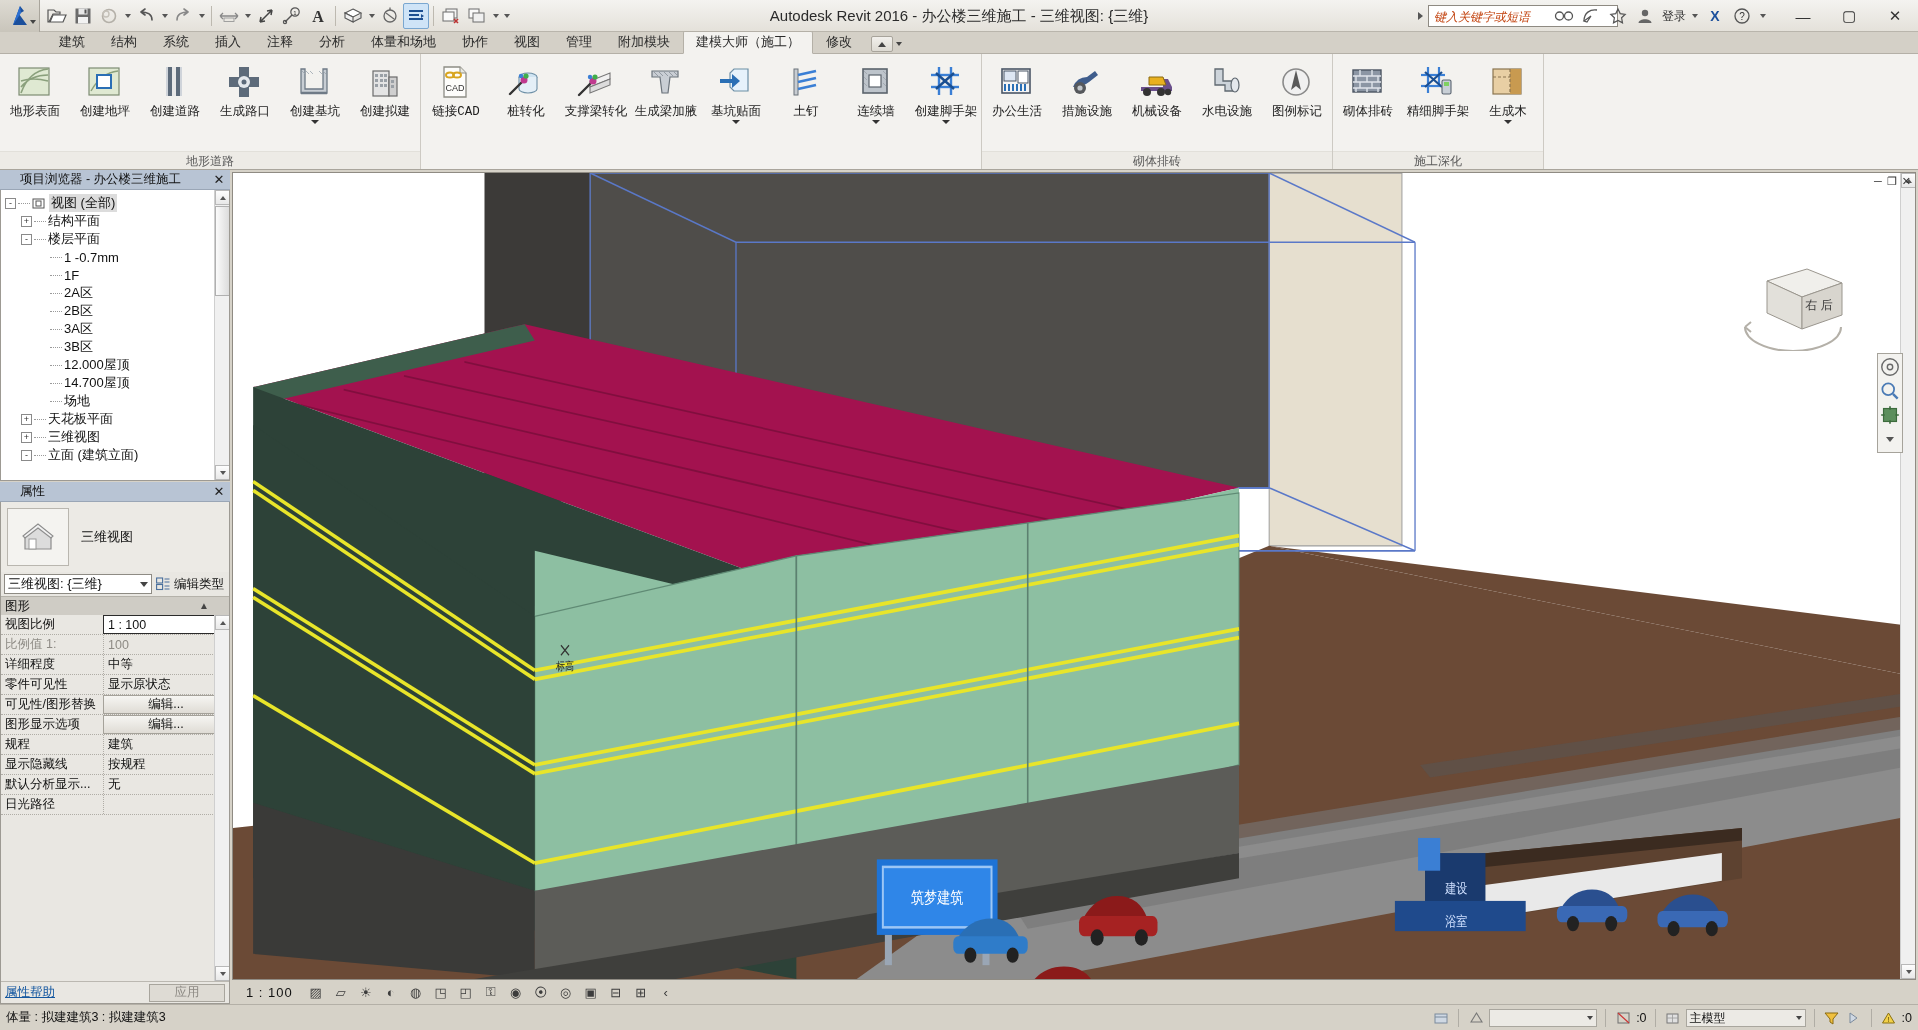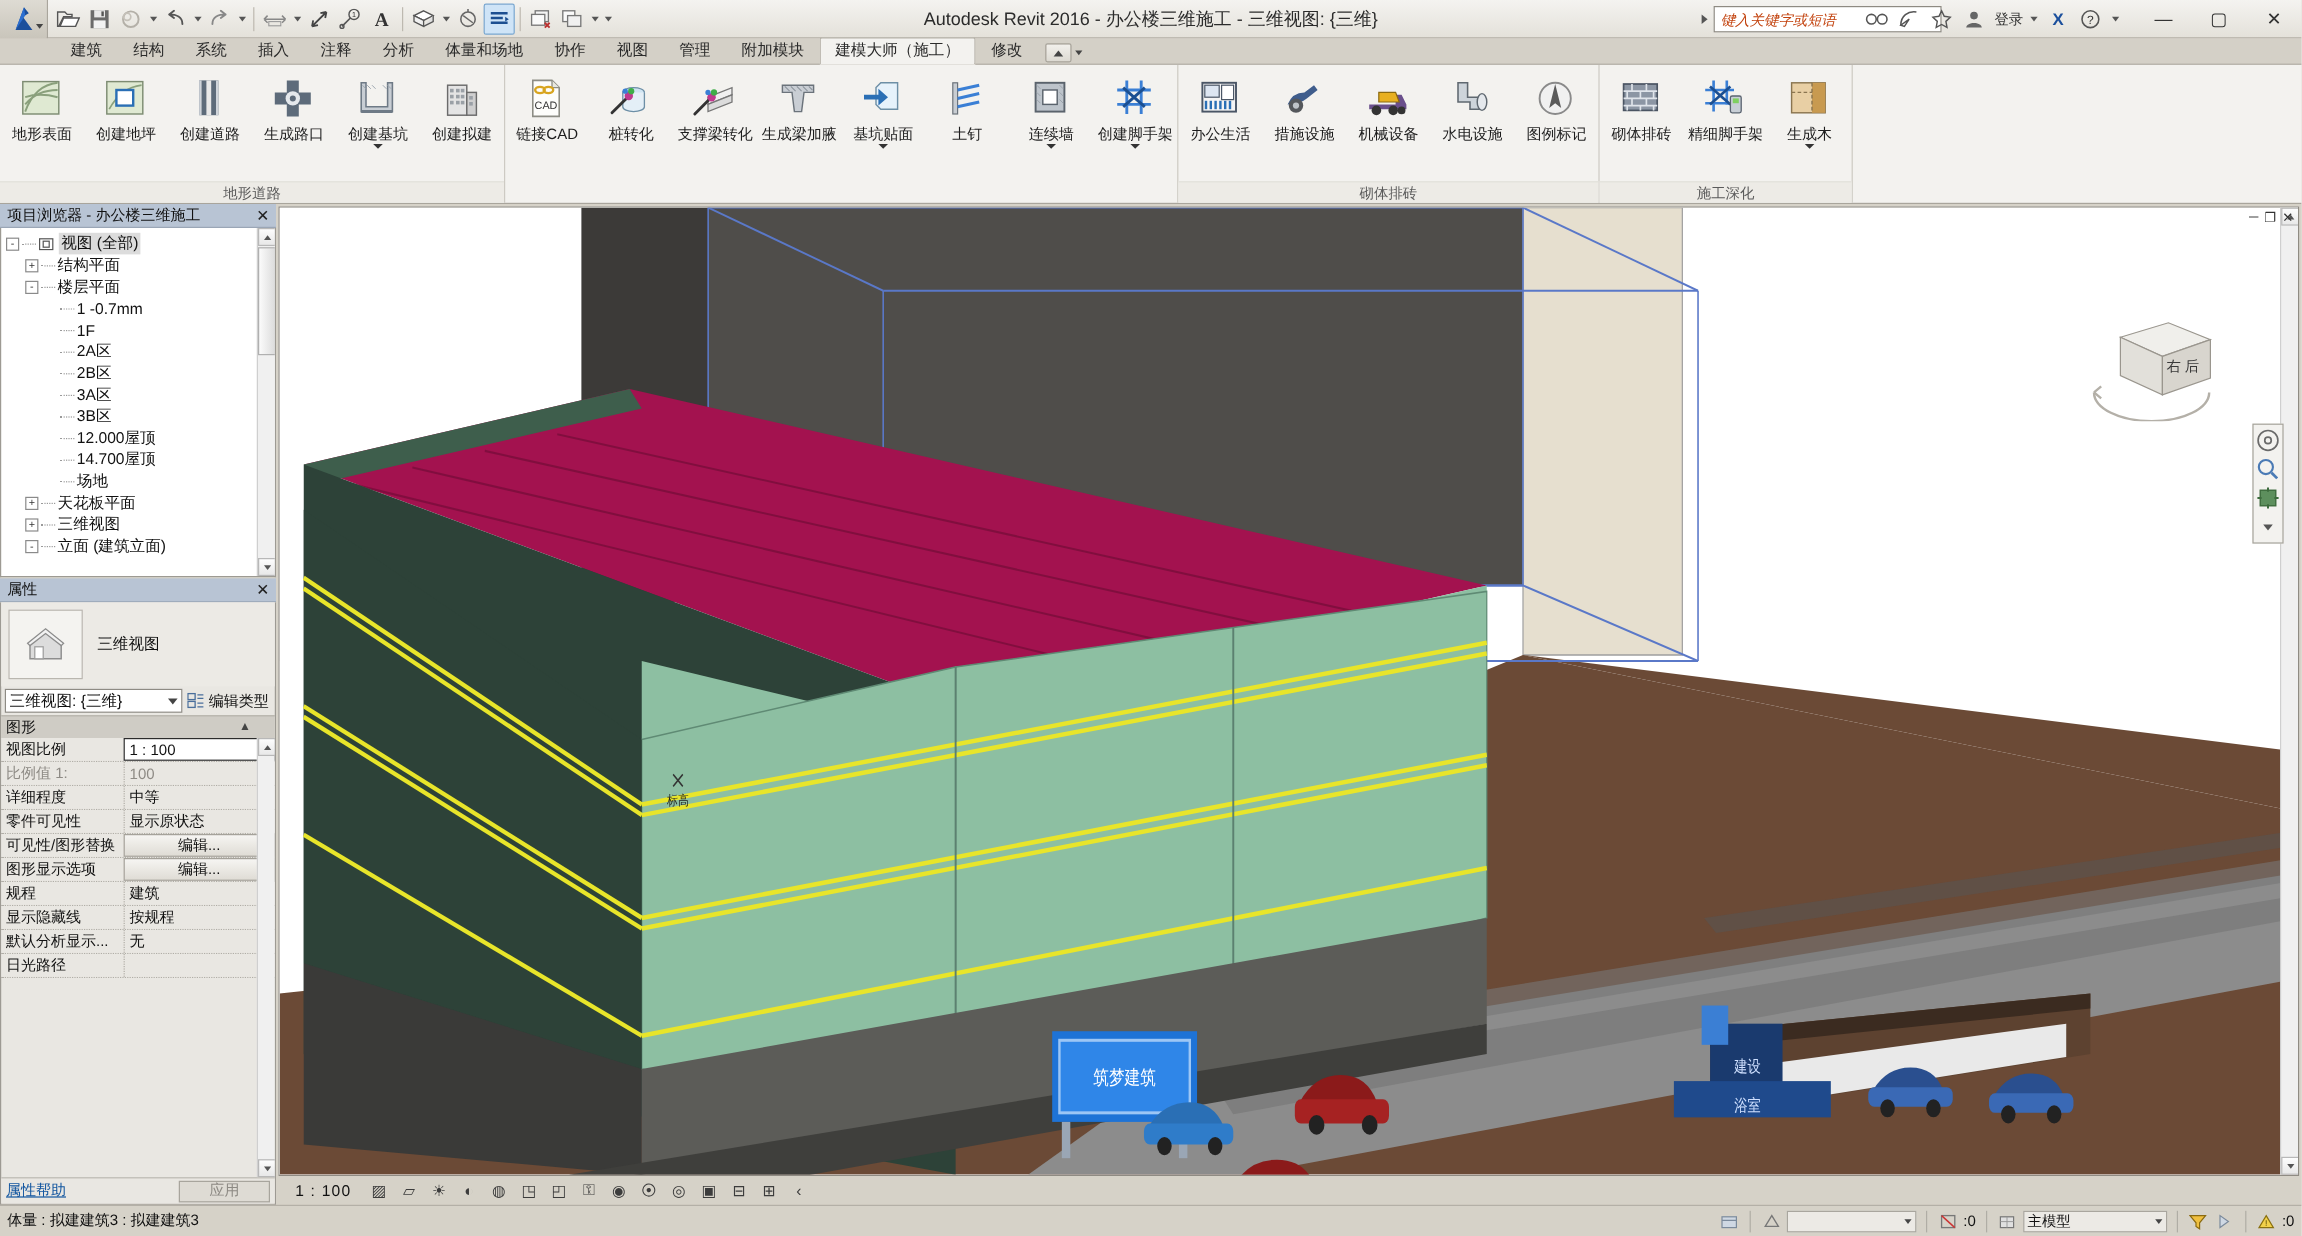--- a/index.html
+++ b/index.html
@@ -87,32 +87,32 @@
   .rpanel-items { display:flex; flex:1; align-items:flex-start; padding-top:6px; }
   .rpanel-title {
     height:19px; font-size:12px; color:#5a5a5a; text-align:center; line-height:19px;
     border-top:1px solid #e2e0da; background:#edebe6;
   }
   .rbtn-big {
     width:70px; min-width:70px; display:flex; flex-direction:column; align-items:center;
     padding:2px 2px 0 2px; cursor:default;
   }
   .rbtn-big .ic { width:40px; height:40px; display:flex; align-items:center; justify-content:flex-start; }
-  .rbtn-big .lb { font-size:12.5px; color:#1d1d1d; text-align:center; margin-top:3px; line-height:14px; white-space:nowrap; }
+  .rbtn-big .lb { font-size:12.5px; color:#1d1d1d; text-align:center; margin-top:3px; line-height:14px; white-space:nowrap;font-family:Liberation Mono, monospace; }
   .rbtn-big .dd { width:100%; display:flex; justify-content:center; margin-top:1px; }
   .rbtn-big .dd:after { content:""; border-left:4px solid transparent; border-right:4px solid transparent; border-top:4px solid #333; }
 
   
   .bodyarea { flex:1; display:flex; position:relative; background:#d6d2c8; min-height:0; }
 
   
   .leftdock { width:230px; flex:0 0 230px; display:flex; flex-direction:column; background:#d6d2c8; }
   .panel-header {
     height:20px; background:#b8c4d4; display:flex; align-items:center;
-    padding:0 4px 0 6px; font-size:12.5px; color:#111; border-bottom:1px solid #9aa6b6;gap:20px;
+    padding:0 4px 0 20px; font-size:12.5px; color:#111; border-bottom:1px solid #9aa6b6;gap:20px;
   }
   .panel-header .ttl { flex:1; white-space:nowrap; overflow:hidden; }
   .panel-x { width:14px; height:14px; display:flex; align-items:center; justify-content:center; font-size:13px; color:#222; }
 
   .browser { flex:0 0 291px; background:#fff; border:1px solid #9d9a93; border-top:none; position:relative; overflow:hidden; }
   .tree { padding:4px 0 0 4px; font-size:13px; }
   .trow { display:flex; align-items:center; height:18px; white-space:nowrap; }
   .tog { width:11px; height:11px; border:1px solid #8a8a8a; background:#fff; font-size:9px; line-height:9px;
          display:flex; align-items:center; justify-content:center; color:#333; margin-right:2px; flex:0 0 11px;}
   .togspace { width:11px; flex:0 0 11px; margin-right:2px; }

